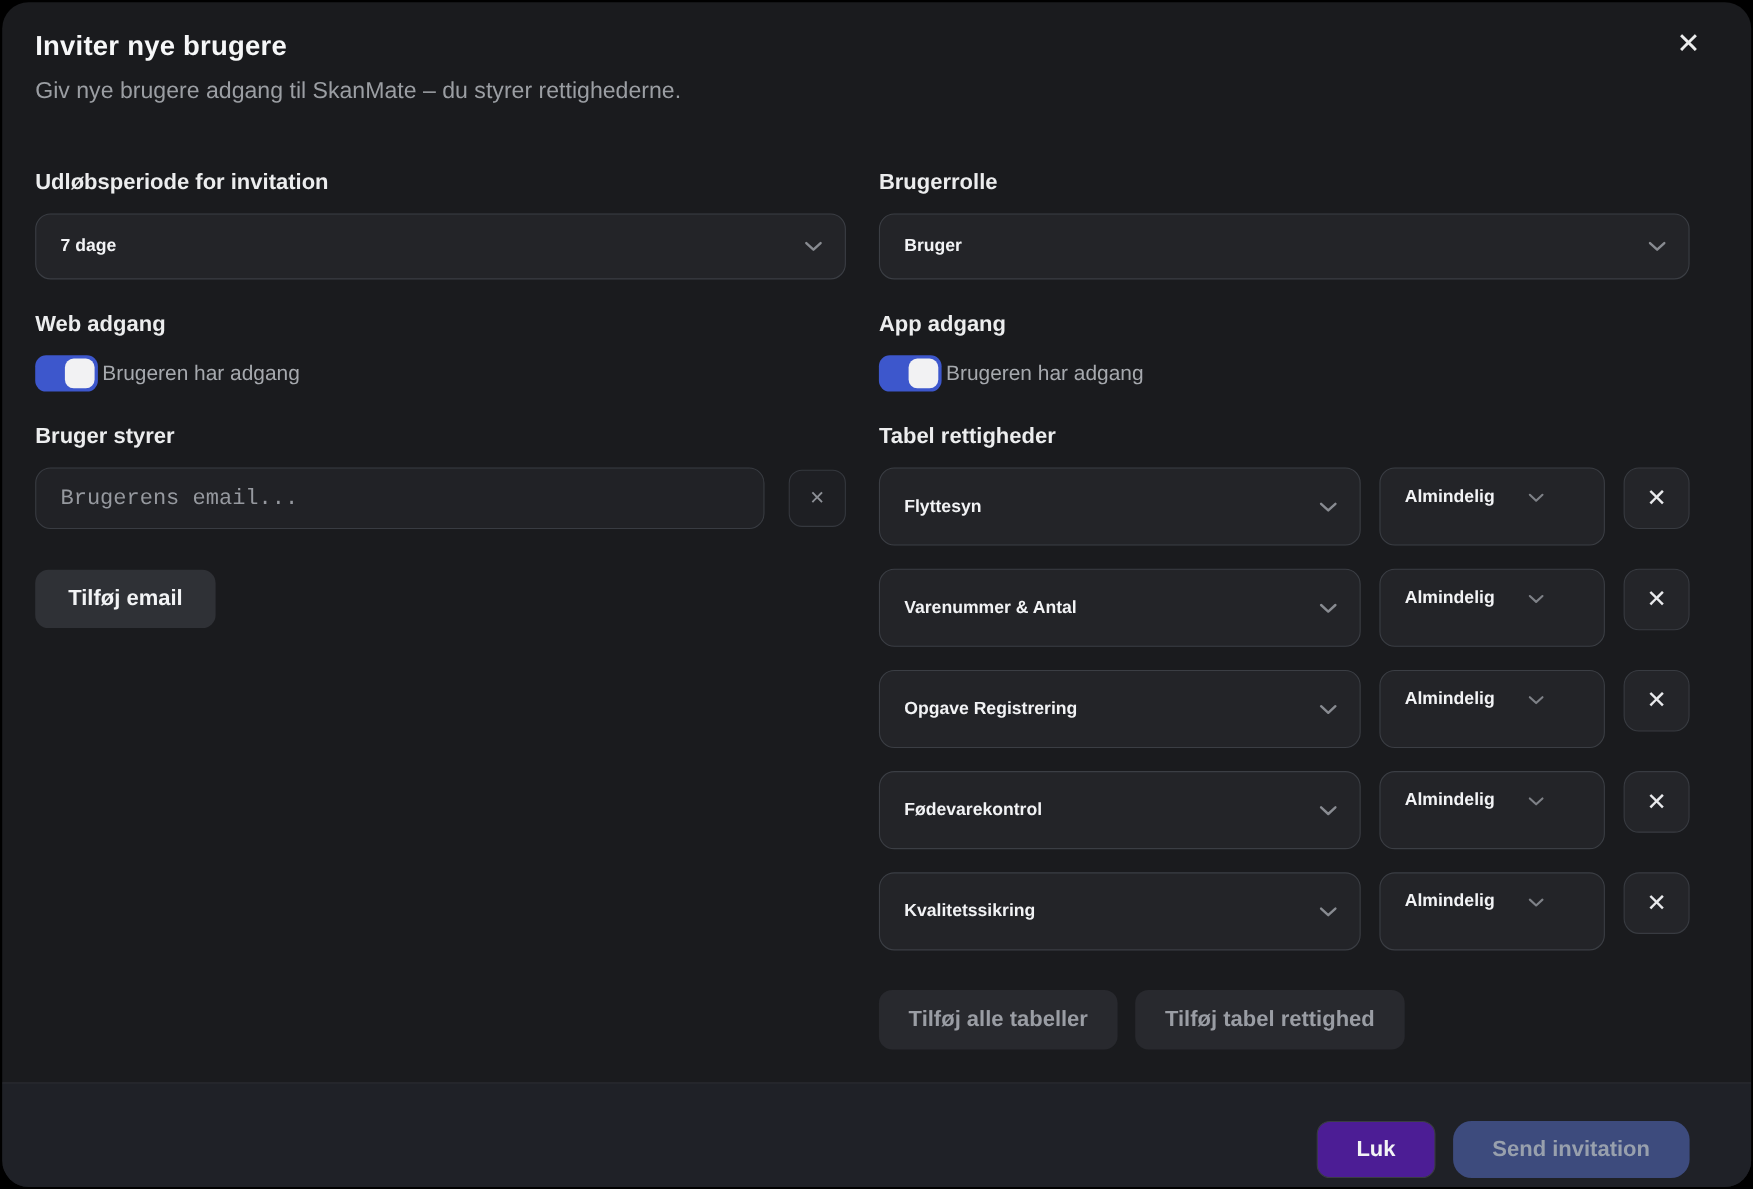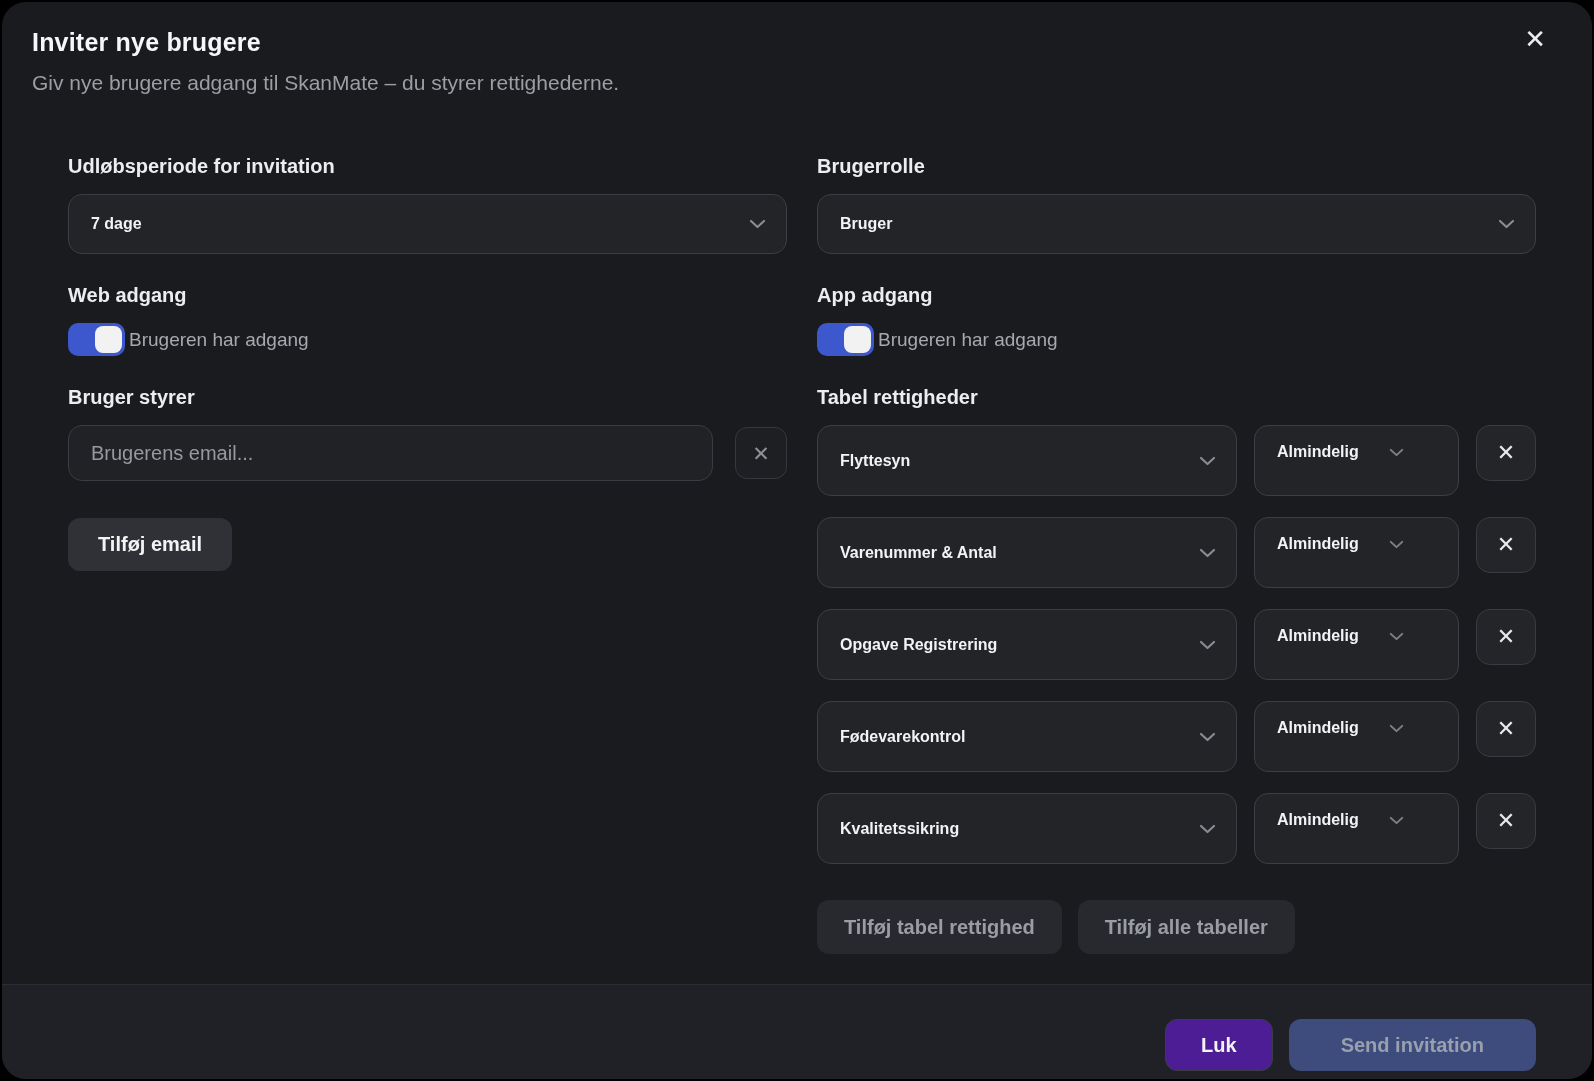--- a/index.html
+++ b/index.html
@@ -33,21 +33,20 @@
   }
   .dialog-subtitle {
     margin-top: 14px;
     font-size: 21px; color: #9b9ea3;
   }
   .columns {
     margin-top: 60px;
     display: grid;
     grid-template-columns: 1fr 1fr;
     column-gap: 30px;
-    margin-left: 36px;
   }
   .field-label {
     font-size: 20px; font-weight: 700; color: #ecedee;
     margin-bottom: 16px;
   }
   .group { margin-bottom: 30px; }
   .select {
     height: 60px;
     background: #232428;
     border: 1px solid #3b3e44;
@@ -75,21 +74,21 @@
   .toggle .knob {
     position: absolute; top: 3px; left: 3px;
     width: 27px; height: 27px;
     border-radius: 8px;
     background: #f2f2f3;
     transition: left .15s;
   }
   .toggle.on .knob { left: 27px; }
   .toggle-label { font-size: 19px; color: #a6a9ae; }
   
-  .email-row { display: flex; align-items: center; gap: 22px; }
+  .email-row { display: flex; align-items: center; gap: 22px; font-family: Liberation Mono, monospace; }
   .email-input {
     flex: 1; height: 56px;
     background: #212226;
     border: 1px solid #393c42;
     border-radius: 14px;
     padding: 0 22px;
     font-size: 20px; color: #f2f3f5;
     font-family: inherit;
     outline: none;
   }
@@ -147,23 +146,24 @@
     gap: 16px;
     padding-right: 56px;
   }
   .btn-outline {
     height: 52px; padding: 0 35px;
     background: #4c1d95;
     border: 1px solid #3a3d43;
     color: #f2f3f5;
   }
   .btn-primary {
-    height: 52px; padding: 0 52px;
+    height: 52px; padding: 0 36px;
     background: var(--send-bg, #3d4b7d);
     color: #98a0ad;
+    border-radius: 17px;
   }
 </style>
 </head>
 <body>
 
 <div class="modal">
   <div class="modal-body">
     <button class="close-btn">✕</button>
 
     <h1 class="dialog-title">Inviter nye brugere</h1>
@@ -300,22 +300,22 @@
     <div class="select perm">
       <span class="val">Almindelig</span>
       <svg class="chev" width="15" height="9" viewBox="0 0 17 10">
                     <polyline points="2,2 8.5,8 15,2" fill="none" stroke="#7e8187" stroke-width="2.2" stroke-linecap="round" stroke-linejoin="round"></polyline>
                   </svg>
     </div>
     <button class="icon-btn">✕</button>
   </div>
 </div>
           <div class="add-btn-row">
+            <button class="btn btn-ghost">Tilføj alle tabeller</button>
             <button class="btn btn-ghost">Tilføj tabel rettighed</button>
-            <button class="btn btn-ghost">Tilføj alle tabeller</button>
           </div>
         </div>
       </div>
 
     </div>
   </div>
 
   <div class="modal-footer">
     <button class="btn btn-outline">Luk</button>
     <button class="btn btn-primary">Send invitation</button>

